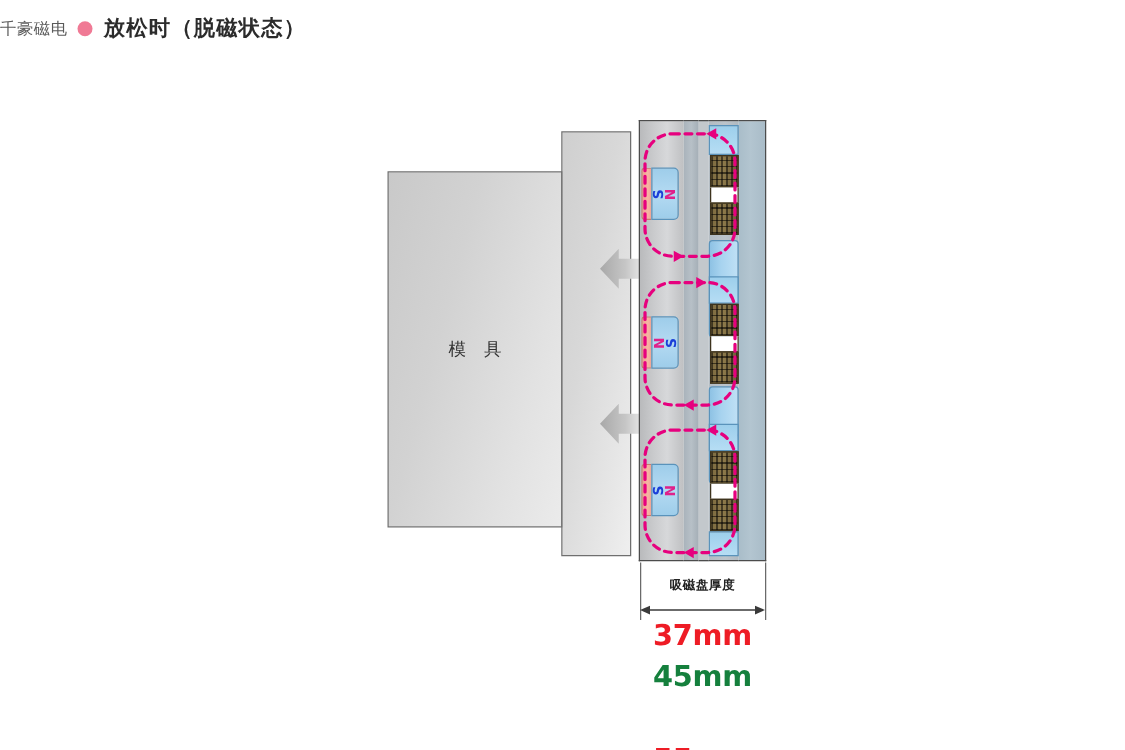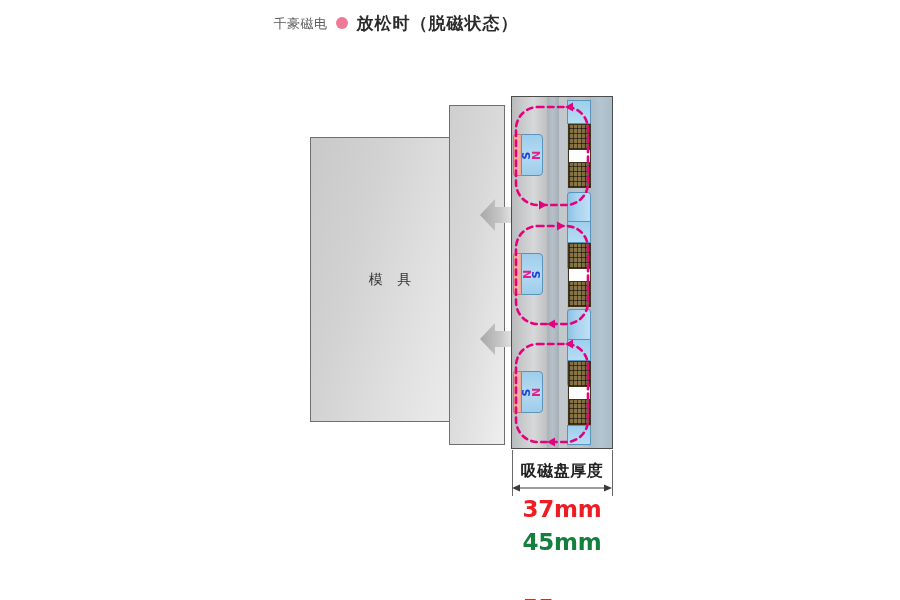--- a/index.html
+++ b/index.html
@@ -17,21 +17,20 @@
 
   
   #header {
     position: absolute;
     left: 0;
     top: 8px;
     width: 792px;
     height: 30px;
     display: flex;
     align-items: center;
-    justify-content: center;
   }
   #brand-text {
     font-size: 13px;
     color: #5a5a5a;
     letter-spacing: 0.5px;
     line-height: 1;
   }
   #brand-dot {
     width: 12px;
     height: 12px;
@@ -62,21 +61,20 @@
     position: absolute;
     left: 0;
     top: 50%;
     width: 100%;
     transform: translateY(-50%);
     text-align: center;
     font-size: 14px;
     color: #333333;
     letter-spacing: 5px;
     text-indent: 5px;
-    margin-left: 10px;
   }
   #mold-plate {
     position: absolute;
     left: 449px;
     top: 105px;
     width: 56px;
     height: 340px;
     background: linear-gradient(100deg, #cfcfcf 0%, #d8d8d8 40%, #e7e7e7 80%, #efefef 100%);
     border: 1px solid #6f6f6f;
     box-sizing: border-box;
@@ -256,21 +254,21 @@
     border-left: 1px solid #6a6a6a;
   }
   #dim-ext-left  { left: 7px; }
   #dim-ext-right { left: 107px; }
   #dim-caption {
     position: absolute;
     left: 0;
     top: 11px;
     width: 114px;
     text-align: center;
-    font-size: 16px;
+    font-size: 10px;
     font-weight: bold;
     color: #222222;
     letter-spacing: 0.5px;
   }
   #dim-line {
     position: absolute;
     left: 7px;
     top: 33px;
     width: 100px;
     height: 10px;

